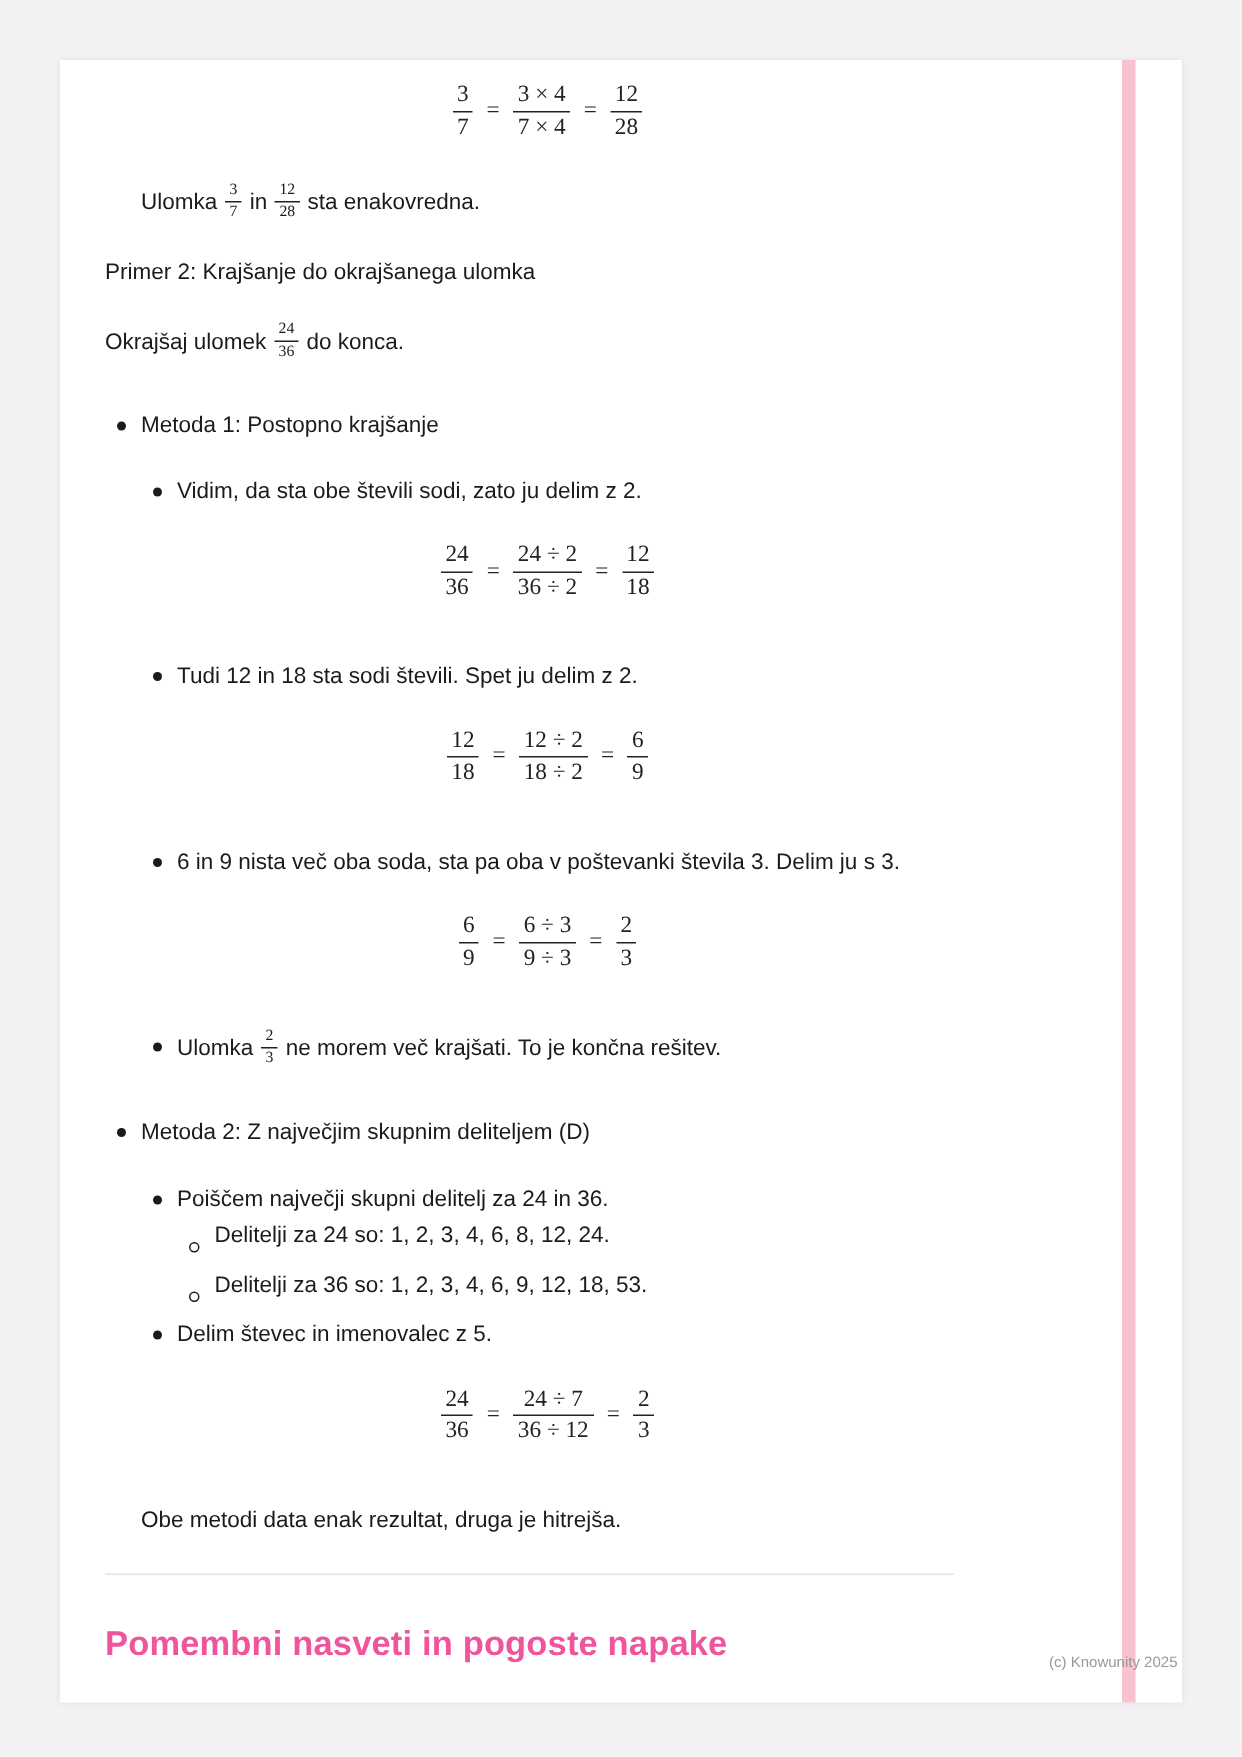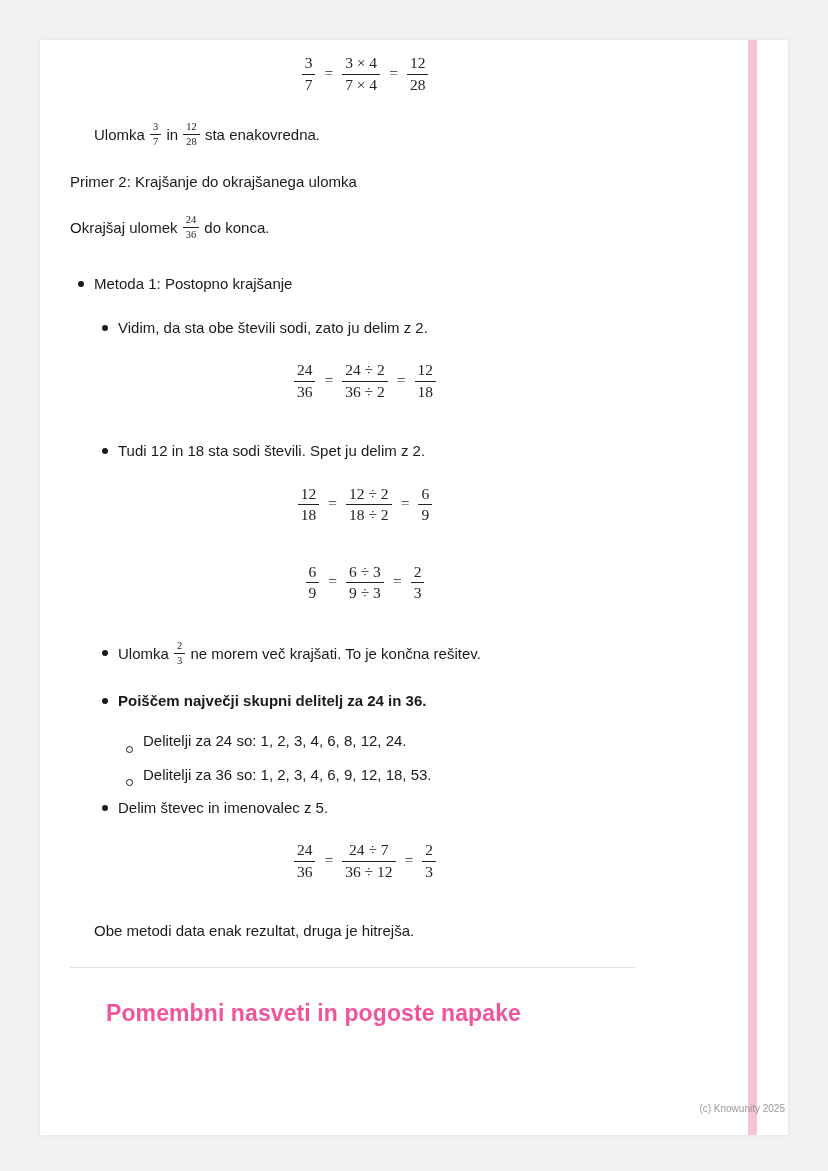--- a/index.html
+++ b/index.html
@@ -50,21 +50,21 @@
   .frac .num { display:block; padding:0 3px 1px; border-bottom:1px solid #222222; }
   .frac .den { display:block; padding:1px 3px 0; }
   .frac.inline { font-size:10.5px; line-height:1.15; transform:translateY(-1px); margin:0 1px; }
   .op { margin:0 7px; }
   .para { margin-bottom:21px; }
   .para.indent { padding-left:24px; }
   .bullet { display:flex; margin-bottom:21px; }
   .bullet.l1 { padding-left:8px;margin-top:30px; }
   .bullet.l2 { padding-left:32px; }
   .bullet.l3 { padding-left:56px; margin-bottom:10px;align-items:flex-end; }
-  .bullet.l2:has(+ .bullet.l3) { margin-bottom:17px;font-weight:bold; }
+  .bullet.l2:has(+ .bullet.l3) { margin-bottom:1px; }
   .marker {
     flex:0 0 auto;
     width:6px; height:6px;
     border-radius:50%;
     background:#1b1b1b;
     margin:9px 10px 0 0;
   }
   .bullet.l3 .marker {
     width:7px; height:7px;
     background:#ffffff;
@@ -109,40 +109,48 @@
       <div class="bullet l2">
         <span class="marker"></span>
         <span class="bullet-body"><span>Vidim, da sta obe števili sodi, zato ju delim z 2.</span></span>
       </div>
       <div class="formula"><span class="frac"><span class="num">24</span><span class="den">36</span></span><span class="op">=</span><span class="frac"><span class="num">24 ÷ 2</span><span class="den">36 ÷ 2</span></span><span class="op">=</span><span class="frac"><span class="num">12</span><span class="den">18</span></span></div>
       <div class="bullet l2">
         <span class="marker"></span>
         <span class="bullet-body"><span>Tudi 12 in 18 sta sodi števili. Spet ju delim z 2.</span></span>
       </div>
       <div class="formula"><span class="frac"><span class="num">12</span><span class="den">18</span></span><span class="op">=</span><span class="frac"><span class="num">12 ÷ 2</span><span class="den">18 ÷ 2</span></span><span class="op">=</span><span class="frac"><span class="num">6</span><span class="den">9</span></span></div>
+      <div class="bullet l2">
+        <span class="marker"></span>
+        <span class="bullet-body"><span>6 in 9 nista več oba soda, sta pa oba v poštevanki števila 3. Delim ju s 3.</span></span>
+      </div>
       <div class="formula"><span class="frac"><span class="num">6</span><span class="den">9</span></span><span class="op">=</span><span class="frac"><span class="num">6 ÷ 3</span><span class="den">9 ÷ 3</span></span><span class="op">=</span><span class="frac"><span class="num">2</span><span class="den">3</span></span></div>
       <div class="bullet l2">
         <span class="marker"></span>
         <span class="bullet-body"><span>Ulomka </span><span class="frac inline"><span class="num">2</span><span class="den">3</span></span><span> ne morem več krajšati. To je končna rešitev.</span></span>
+      </div>
+      <div class="bullet l1">
+        <span class="marker"></span>
+        <span class="bullet-body"><strong>Metoda 2: Z največjim skupnim deliteljem (D)</strong></span>
       </div>
       <div class="bullet l2">
         <span class="marker"></span>
         <span class="bullet-body"><span>Poiščem največji skupni delitelj za 24 in 36.</span></span>
       </div>
       <div class="bullet l3">
         <span class="marker"></span>
         <span class="bullet-body"><span>Delitelji za 24 so: 1, 2, 3, 4, 6, 8, </span><strong>12</strong><span>, 24.</span></span>
       </div>
       <div class="bullet l3">
         <span class="marker"></span>
         <span class="bullet-body"><span>Delitelji za 36 so: 1, 2, 3, 4, 6, 9, </span><strong>12</strong><span>, 18, 53.</span></span>
       </div>
       <div class="bullet l2">
         <span class="marker"></span>
         <span class="bullet-body"><span>Delim števec in imenovalec z 5.</span></span>
       </div>
       <div class="formula"><span class="frac"><span class="num">24</span><span class="den">36</span></span><span class="op">=</span><span class="frac"><span class="num">24 ÷ 7</span><span class="den">36 ÷ 12</span></span><span class="op">=</span><span class="frac"><span class="num">2</span><span class="den">3</span></span></div>
       <p class="para indent"><span>Obe metodi data enak rezultat, druga je hitrejša.</span></p>
       <hr class="divider">
-      <h2 class="pink-heading" style="color: rgb(240, 84, 156); margin-left: 36px;"><span>Pomembni nasveti in pogoste napake</span></h2>
+      <h2 class="pink-heading" style="color: rgb(240, 84, 156);"><span>Pomembni nasveti in pogoste napake</span></h2>
     </div>
   <div class="watermark">(c) Knowunity 2025</div>
 </div>
 
 </body></html>

